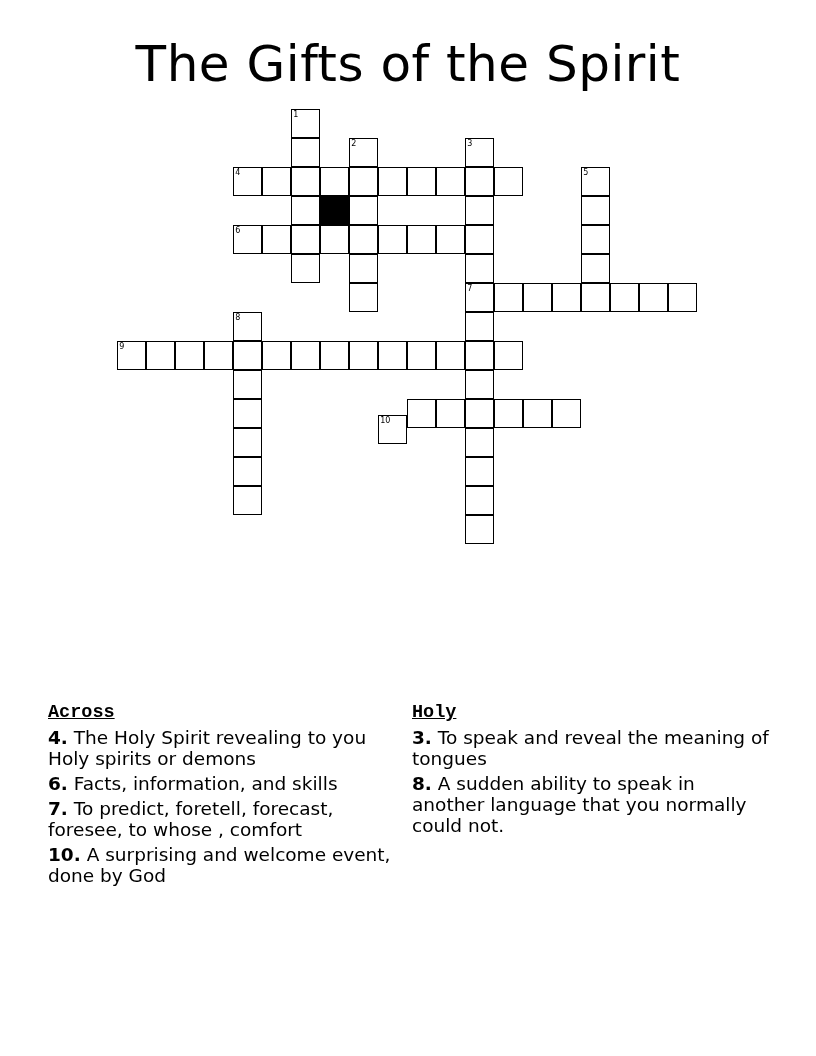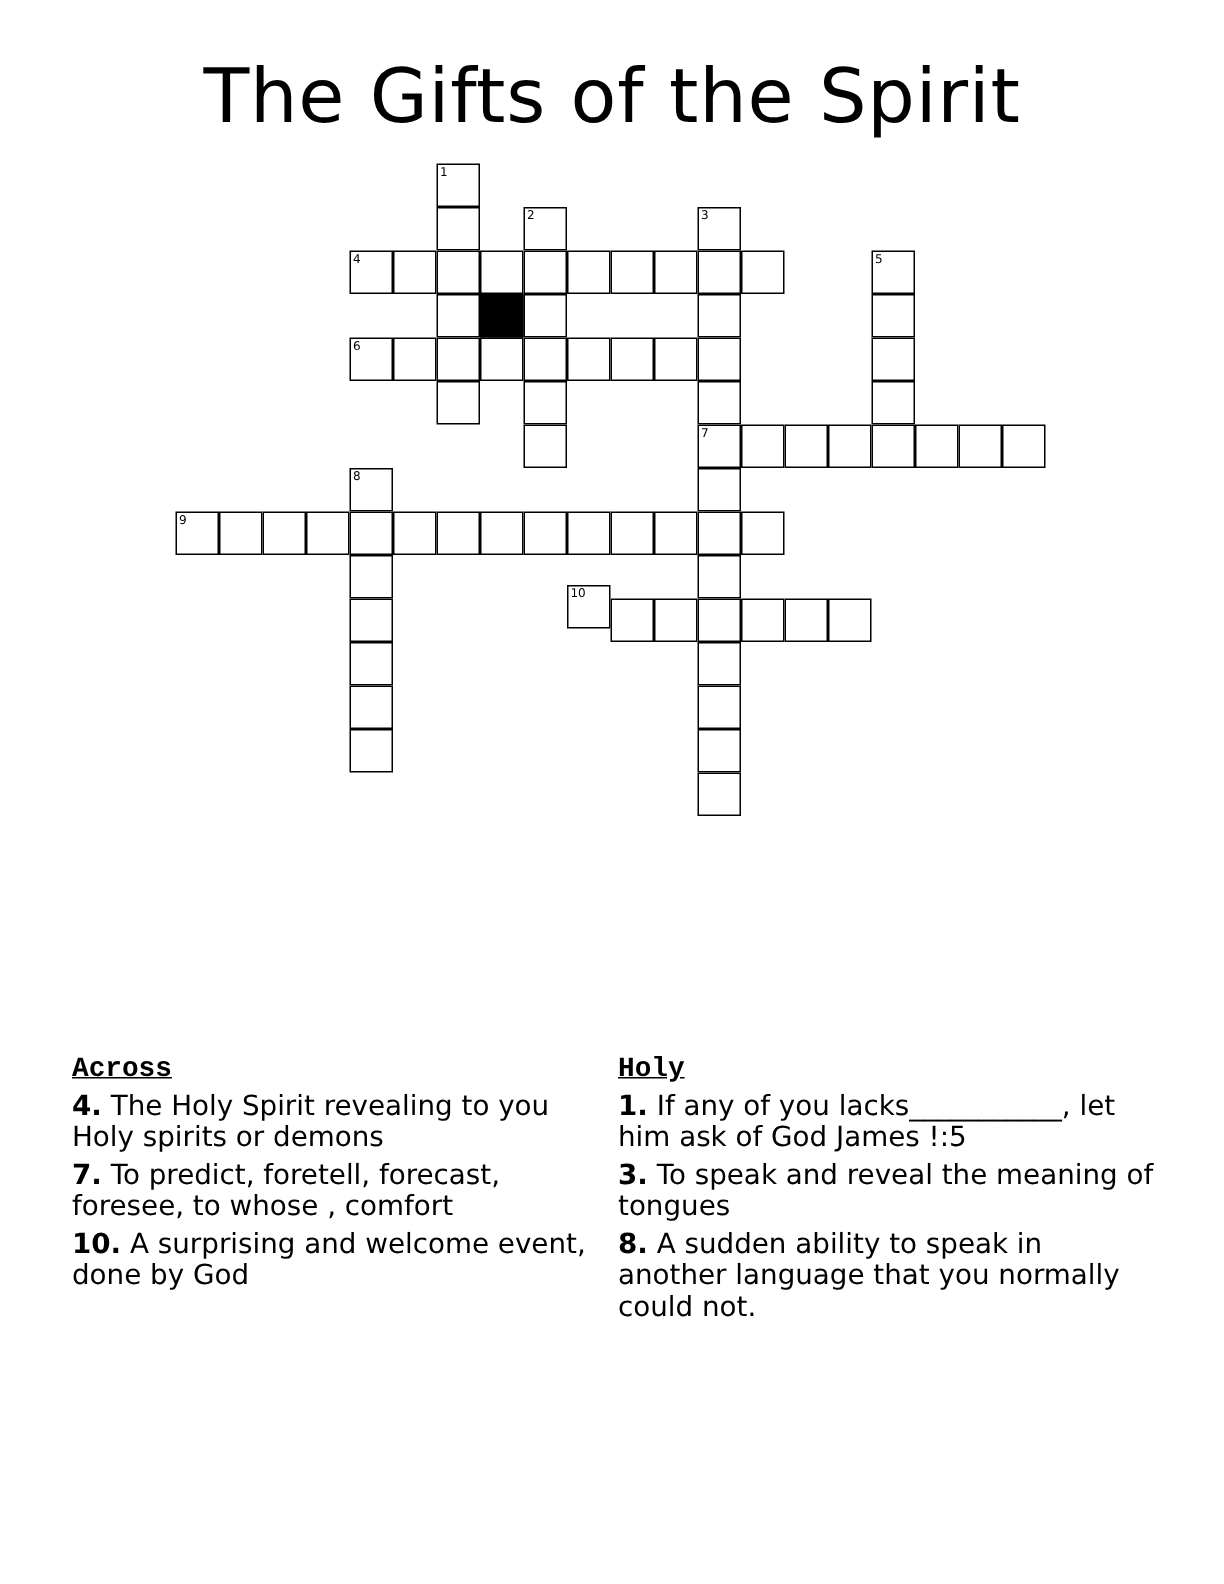--- a/index.html
+++ b/index.html
@@ -106,36 +106,36 @@
     <div class="cell" style="left: 176px; top: 342px;"></div>
     <div class="cell" style="left: 205px; top: 342px;"></div>
     <div class="cell" style="left: 263px; top: 342px;"></div>
     <div class="cell" style="left: 292px; top: 342px;"></div>
     <div class="cell" style="left: 321px; top: 342px;"></div>
     <div class="cell" style="left: 350px; top: 342px;"></div>
     <div class="cell" style="left: 379px; top: 342px;"></div>
     <div class="cell" style="left: 408px; top: 342px;"></div>
     <div class="cell" style="left: 437px; top: 342px;"></div>
     <div class="cell" style="left: 495px; top: 342px;"></div>
-    <div class="cell" style="left: 379px; top: 391px;">
+    <div class="cell" style="left: 379px; top: 416px;">
       <span class="num">10</span>
     </div>
     <div class="cell" style="left: 408px; top: 400px;"></div>
     <div class="cell" style="left: 437px; top: 400px;"></div>
     <div class="cell" style="left: 495px; top: 400px;"></div>
     <div class="cell" style="left: 524px; top: 400px;"></div>
     <div class="cell" style="left: 553px; top: 400px;"></div>
     <div class="cell black" style="left: 321px; top: 197px;"></div>
   </div>
 
 <div class="clues across">
   <h2>Across</h2>
   <div class="clue"><b>4.</b> <span>The Holy Spirit revealing to you Holy spirits or demons</span></div>
+  <div class="clue"><b>6.</b> <span>Facts, information, and skills</span></div>
   <div class="clue"><b>7.</b> <span>To predict, foretell, forecast, foresee, to whose , comfort</span></div>
   <div class="clue"><b>10.</b> <span>A surprising and welcome event, done by God</span></div>
 </div>
 
 <div class="clues down">
   <h2>Holy</h2>
-  <div class="clue"><b>1.</b> <span>If any of you lacks___________, let him ask of God James !:5</span></div>
   <div class="clue"><b>3.</b> <span>To speak and reveal the meaning of tongues</span></div>
   <div class="clue"><b>8.</b> <span>A sudden ability to speak in another language that you normally could not.</span></div>
 </div>
 
 </body></html>

